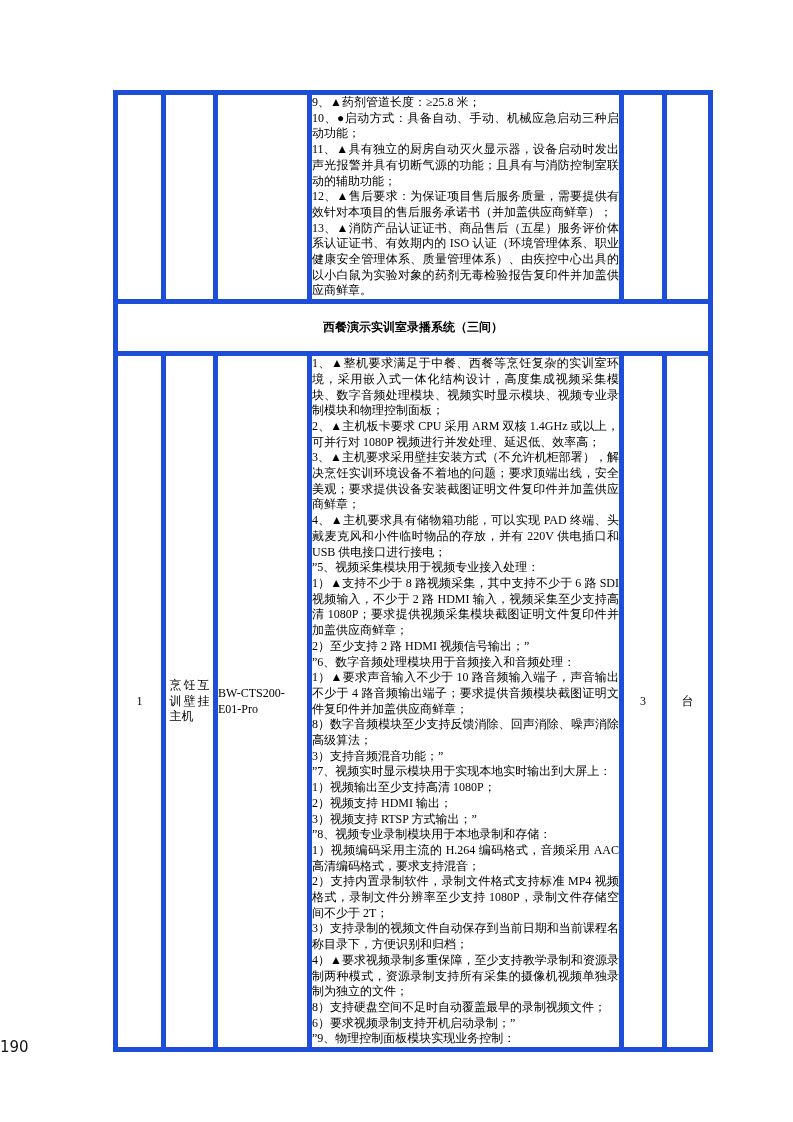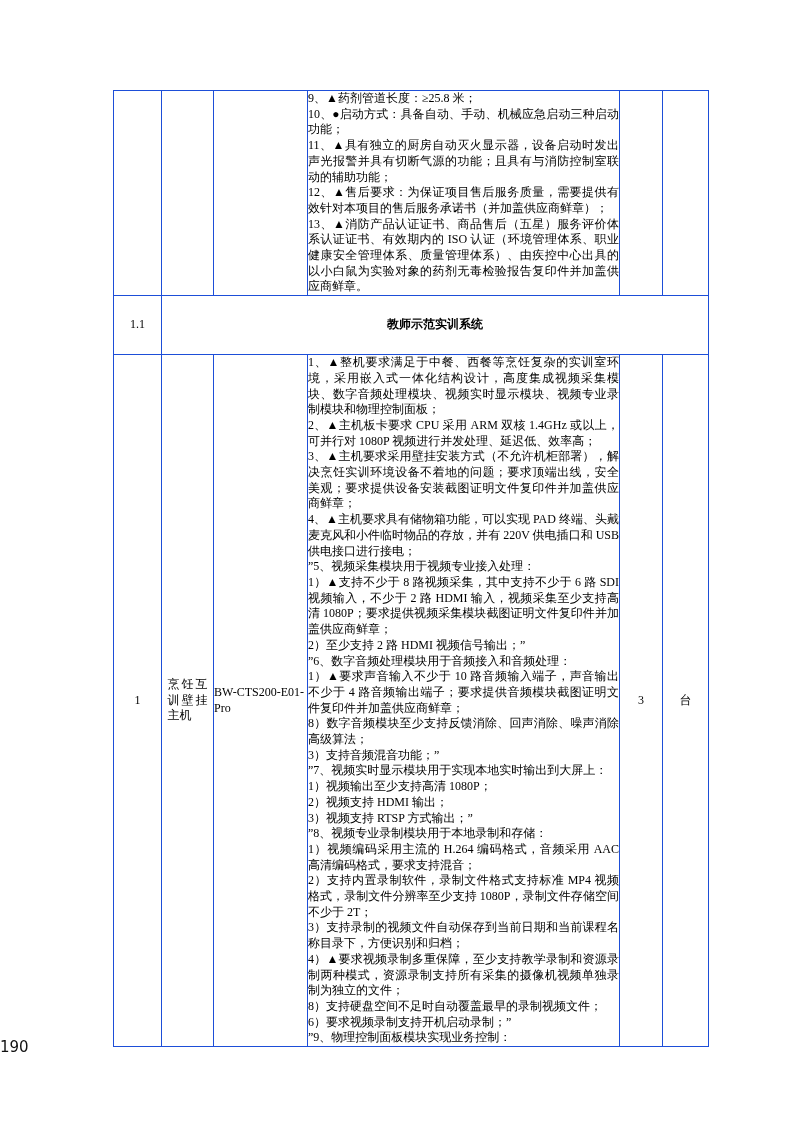--- a/index.html
+++ b/index.html
@@ -17,21 +17,21 @@
   }
   table.doc-table {
     position: absolute;
     left: 113px;
     top: 90px;
     width: 595px;
     border-collapse: collapse;
     table-layout: fixed;
   }
   table.doc-table td {
-    border: 1px solid #1d4ed8;
+    border: 5px solid #1d4ed8;
     font-size: 12px;
     line-height: 15.7px;
     vertical-align: middle;
     padding: 0;
     overflow: hidden;
     word-break: break-word;
   }
   tr.row-continuation { height: 182px; }
   tr.row-section      { height: 52px; }
   tr.row-subsection   { height: 59px; }
@@ -99,23 +99,22 @@
       <td class="spec-cell">
           <div class="spec-line">9、▲药剂管道长度：≥25.8 米；</div>
           <div class="spec-line">10、●启动方式：具备自动、手动、机械应急启动三种启动功能；</div>
           <div class="spec-line">11、▲具有独立的厨房自动灭火显示器，设备启动时发出声光报警并具有切断气源的功能；且具有与消防控制室联动的辅助功能；</div>
           <div class="spec-line">12、▲售后要求：为保证项目售后服务质量，需要提供有效针对本项目的售后服务承诺书（并加盖供应商鲜章）；</div>
           <div class="spec-line">13、▲消防产品认证证书、商品售后（五星）服务评价体系认证证书、有效期内的 ISO 认证（环境管理体系、职业健康安全管理体系、质量管理体系）、由疾控中心出具的以小白鼠为实验对象的药剂无毒检验报告复印件并加盖供应商鲜章。</div>
         </td>
       <td class="qty-cell"></td>
       <td class="unit-cell"></td>
     </tr>
-    <tr class="row-subsection">
-      <td class="center">1.1</td>
-      <td class="title-cell" colspan="5">教师示范实训系统</td>
+    <tr class="row-section">
+      <td class="title-cell" colspan="6">西餐演示实训室录播系统（三间）</td>
     </tr>
     <tr class="row-item">
       <td class="center">1</td>
       <td class="name-cell">
         <div class="name-inner">烹饪互训壁挂主机</div>
       </td>
       <td class="model-cell">BW-CTS200-E01-Pro</td>
       <td class="spec-cell">
           <div class="spec-line">1、▲整机要求满足于中餐、西餐等烹饪复杂的实训室环境，采用嵌入式一体化结构设计，高度集成视频采集模块、数字音频处理模块、视频实时显示模块、视频专业录制模块和物理控制面板；</div>
           <div class="spec-line">2、▲主机板卡要求 CPU 采用 ARM 双核 1.4GHz 或以上，可并行对 1080P 视频进行并发处理、延迟低、效率高；</div>

